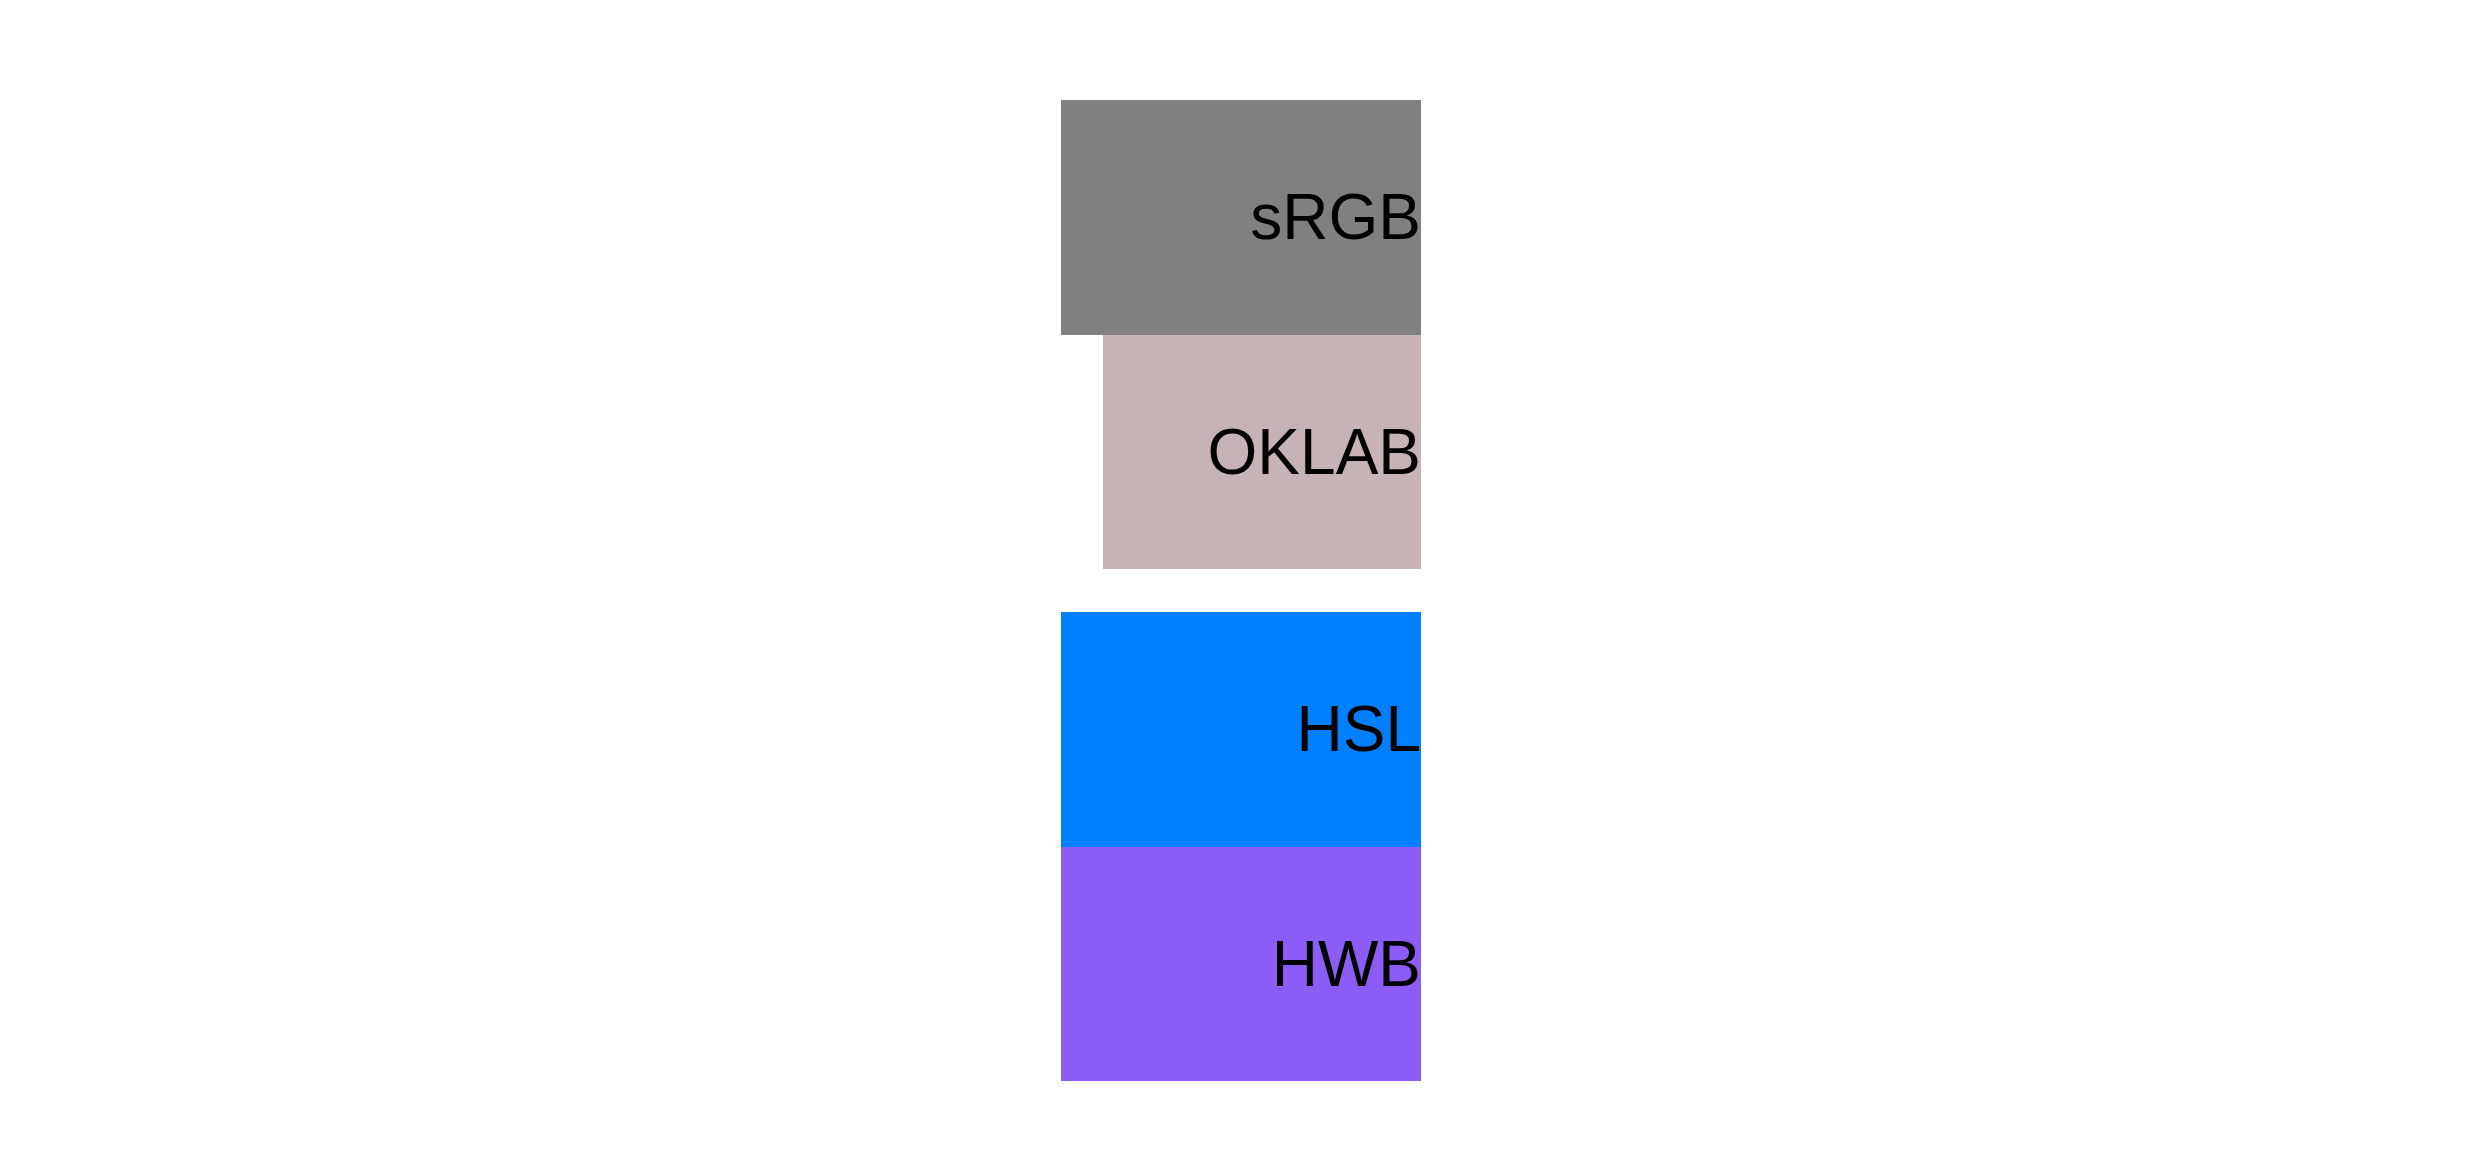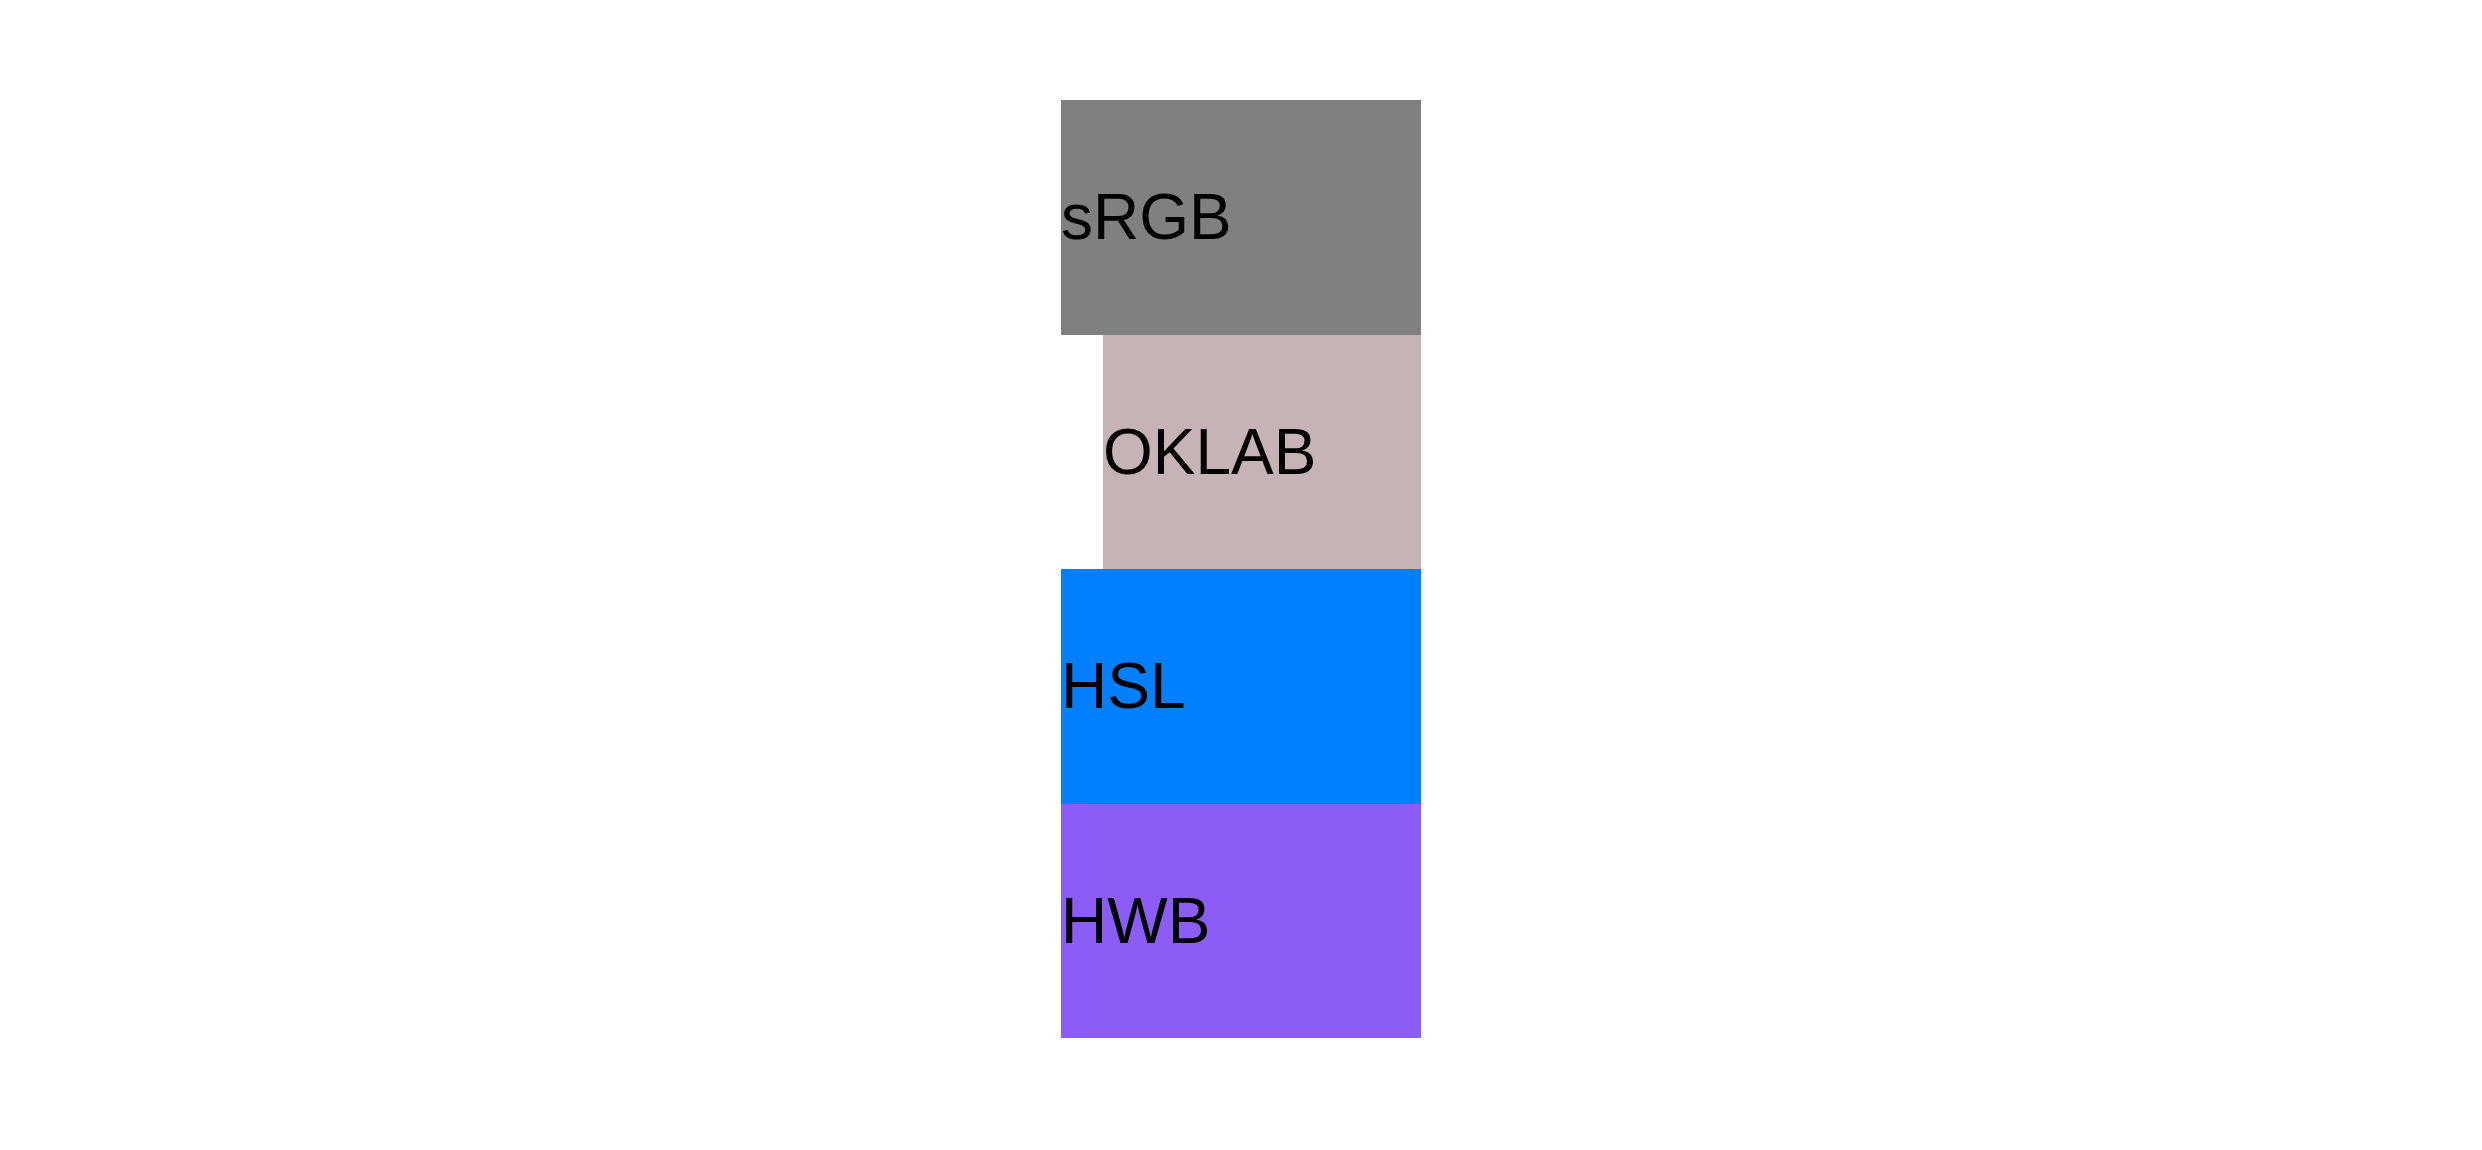--- a/index.html
+++ b/index.html
@@ -18,21 +18,21 @@
     left: 1061px;
     top: 100px;
     width: 360px;
     display: flex;
     flex-direction: column;
   }
   .swatch {
     height: 234.5px;
     display: flex;
     align-items: center;
-    justify-content: flex-start;
+    justify-content: flex-end;
   }
   .swatch-label {
     font-size: 64px;
     font-weight: 400;
     line-height: 1;
     letter-spacing: 0;
   }
 </style>
 </head>
 <body style="background-color: rgb(255, 255, 255);">
@@ -40,21 +40,21 @@
 <div class="swatch-stack">
 
   <div class="swatch" style="background-color: rgb(128, 128, 128);">
     <span class="swatch-label" style="color: rgb(0, 0, 0);">sRGB</span>
   </div>
 
   <div class="swatch" style="background-color: rgb(198, 179, 181); margin-left: 42px;">
     <span class="swatch-label" style="color: rgb(0, 0, 0);">OKLAB</span>
   </div>
 
-  <div class="swatch" style="background-color: rgb(0, 128, 255);">
+  <div class="swatch" style="background-color: rgb(0, 128, 255); margin-top: 43px;">
     <span class="swatch-label" style="color: rgb(0, 0, 0);">HSL</span>
   </div>
 
   <div class="swatch" style="background-color: #8b5cf6;">
     <span class="swatch-label" style="color: rgb(0, 0, 0);">HWB</span>
   </div>
 
 </div>
 
 </body></html>

